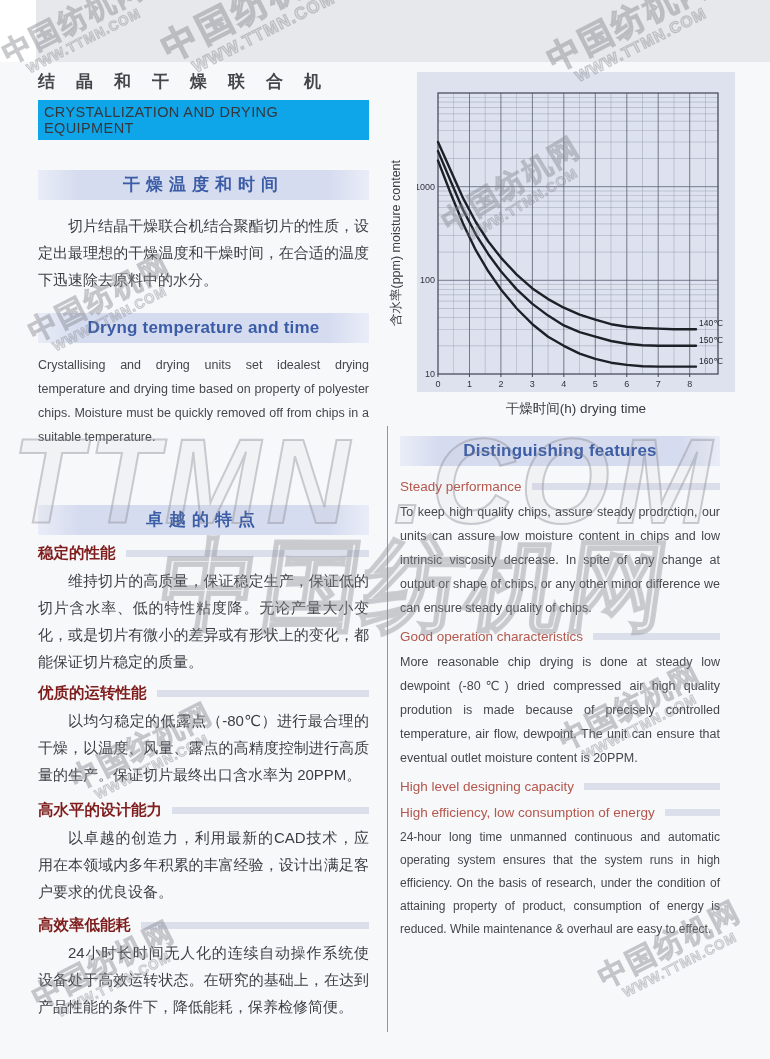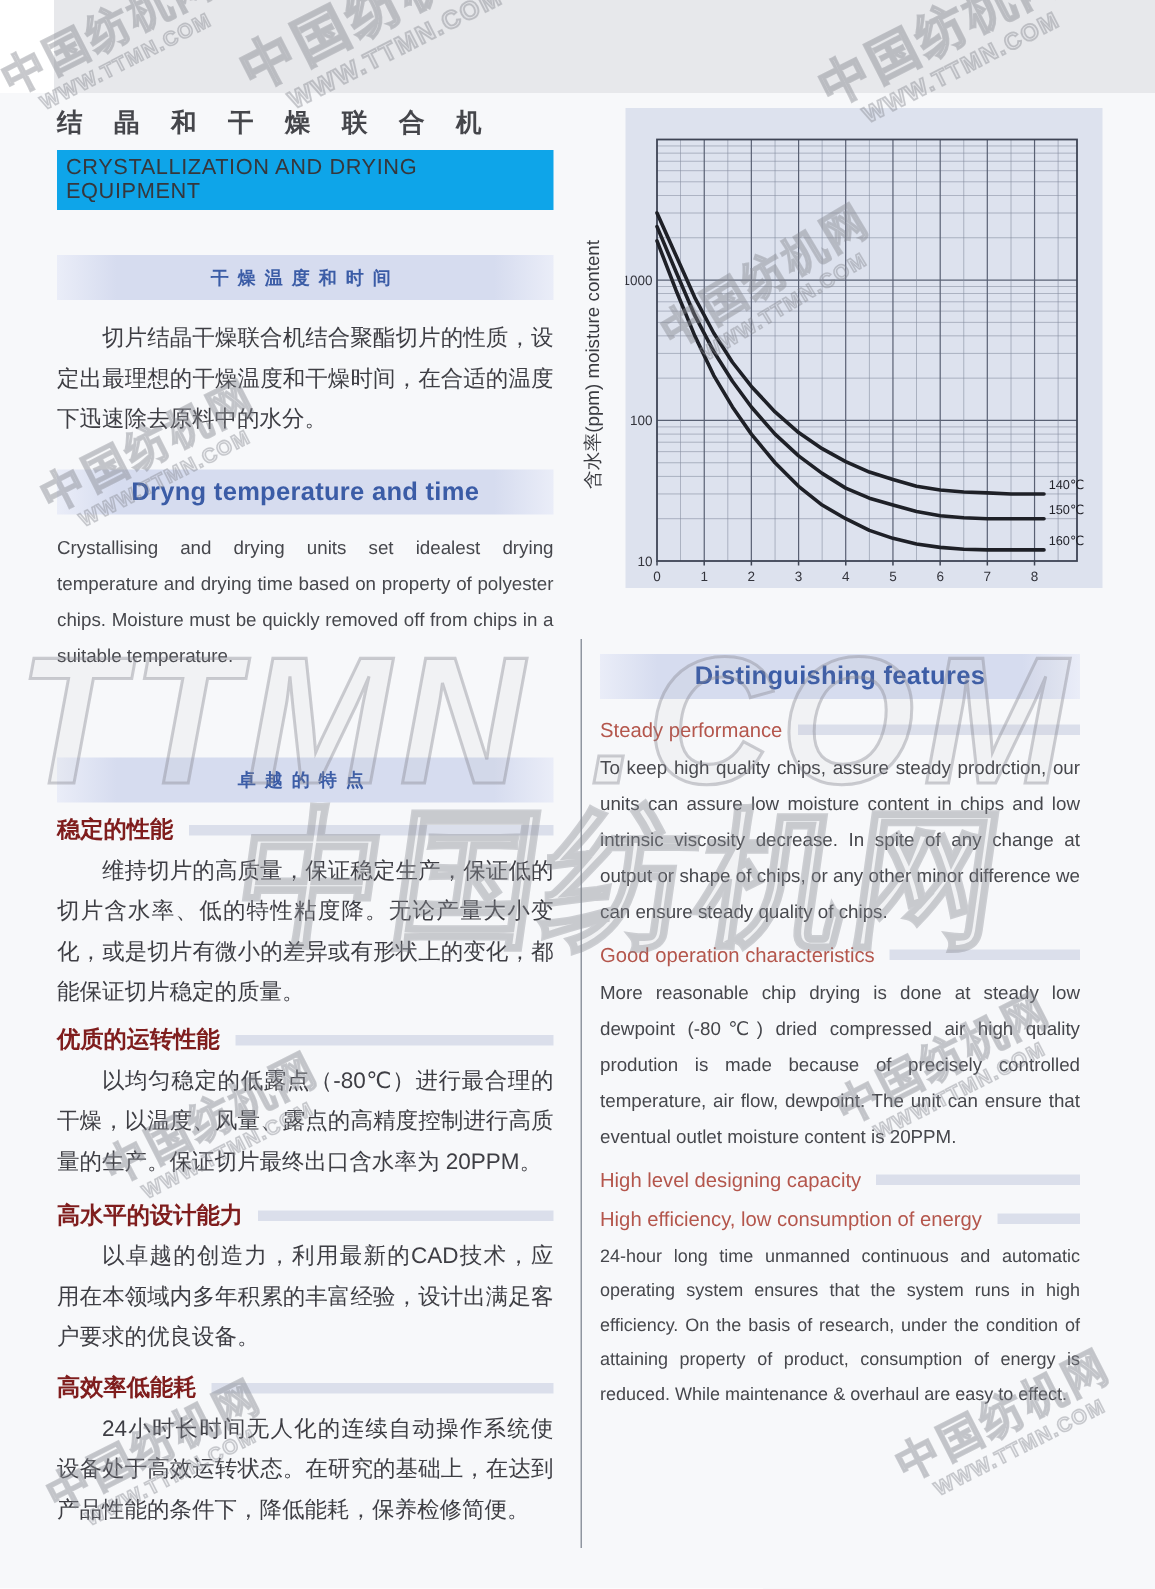--- a/index.html
+++ b/index.html
@@ -15,21 +15,21 @@
   .header-zh{font-size:17px;font-weight:bold;color:#45464b;letter-spacing:21px;white-space:nowrap;}
   .header-en-bar{margin-top:7px;background:#0ea5e9;color:#36373c;font-size:14.5px;
                  padding:4px 6px;letter-spacing:.4px;}
 
   
   .col-left{position:absolute;left:38px;top:170px;width:331px;z-index:10;}
   .col-right{position:absolute;left:400px;top:436px;width:320px;z-index:10;}
 
   .title-bar{height:30px;line-height:30px;text-align:center;font-weight:bold;color:#3b5ca6;
              background:linear-gradient(90deg,#eaedf8 0%,#d6dcef 12%,#d6dcef 88%,#eaedf8 100%);}
-  .title-bar.zh{font-size:12px;letter-spacing:6px;}
+  .title-bar.zh{font-size:17px;letter-spacing:6px;}
   .title-bar.en{font-size:17px;letter-spacing:.2px;}
 
   .body-zh{font-size:15px;line-height:27px;color:#3e3e44;text-align:justify;margin:0;}
   .indent{text-indent:2em;}
   .body-en{font-size:12.5px;line-height:24px;color:#46474c;text-align:justify;margin:0;}
   .body-en.tight{line-height:23px;font-size:12px;}
 
   .feature-head{display:flex;align-items:center;height:20px;}
   .feature-head .txt-zh{font-size:15.5px;font-weight:bold;color:#7f1d1d;white-space:nowrap;}
   .feature-head .txt-en{font-size:13.5px;color:#b4564c;white-space:nowrap;}
@@ -151,20 +151,21 @@
         <text x="18" y="117.7" class="tick-label" text-anchor="end">1000</text>
         <path d="M21.0 70.0 L33.6 98.2 L46.2 126.4 L58.8 150.0 L71.3 169.5 L83.9 185.6 L99.7 202.6 L115.4 216.4 L131.1 227.1 L146.8 235.7 L162.6 242.7 L178.3 247.7 L194.0 252.2 L209.8 254.7 L225.5 256.0 L241.2 256.6 L257.0 257.3 L279.0 257.3" class="curve"></path>
         <text x="282.1" y="254.3" class="series-label">140℃</text>
         <path d="M21.0 79.1 L33.6 109.0 L46.2 138.3 L58.8 162.3 L71.3 182.2 L83.9 199.3 L99.7 217.4 L115.4 231.9 L131.1 243.6 L146.8 253.4 L162.6 260.1 L178.3 264.7 L194.0 269.0 L209.8 271.8 L225.5 273.2 L241.2 273.8 L279.0 273.8" class="curve"></path>
         <text x="282.1" y="270.8" class="series-label">150℃</text>
         <path d="M21.0 88.6 L33.6 121.3 L46.2 151.9 L58.8 178.2 L71.3 199.3 L83.9 217.4 L99.7 236.5 L115.4 252.2 L131.1 264.7 L146.8 273.8 L162.6 281.6 L178.3 286.9 L194.0 290.7 L209.8 292.9 L225.5 294.2 L241.2 294.6 L279.0 294.6" class="curve"></path>
         <text x="282.1" y="291.6" class="series-label">160℃</text>
       </svg>
   </div>
   <div class="y-axis-label">含水率(ppm) moisture content</div>
+  <div class="x-axis-label">干燥时间(h) drying time</div>
 
   <div class="divider"></div>
 
   <div class="col-left">
     <div class="title-bar zh">干燥温度和时间</div>
     <p class="body-zh indent mt12">切片结晶干燥联合机结合聚酯切片的性质，设定出最理想的干燥温度和干燥时间，在合适的温度下迅速除去原料中的水分。</p>
 
     <div class="title-bar en mt20">Dryng temperature and time</div>
     <p class="body-en mt10">Crystallising and drying units set idealest drying temperature and drying time based on property of polyester chips. Moisture must be quickly removed off from chips in a suitable temperature.</p>
 

